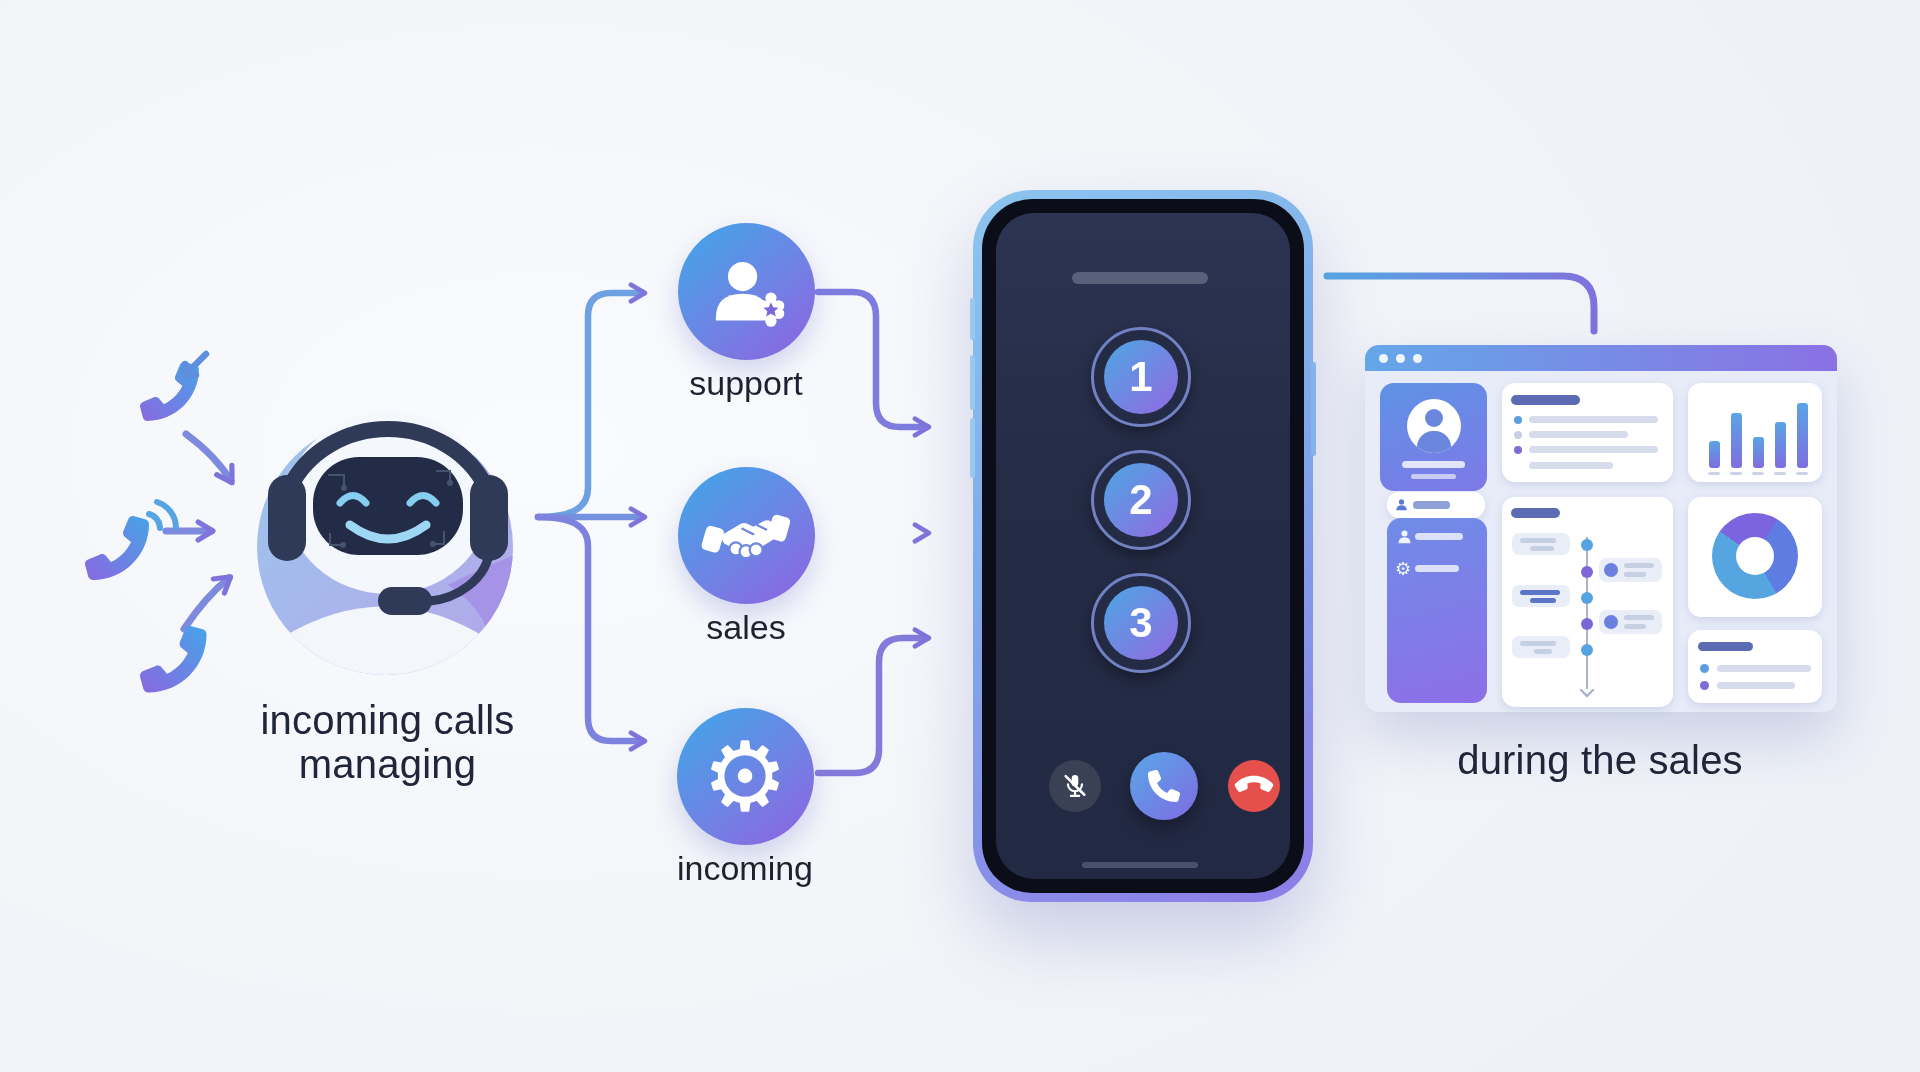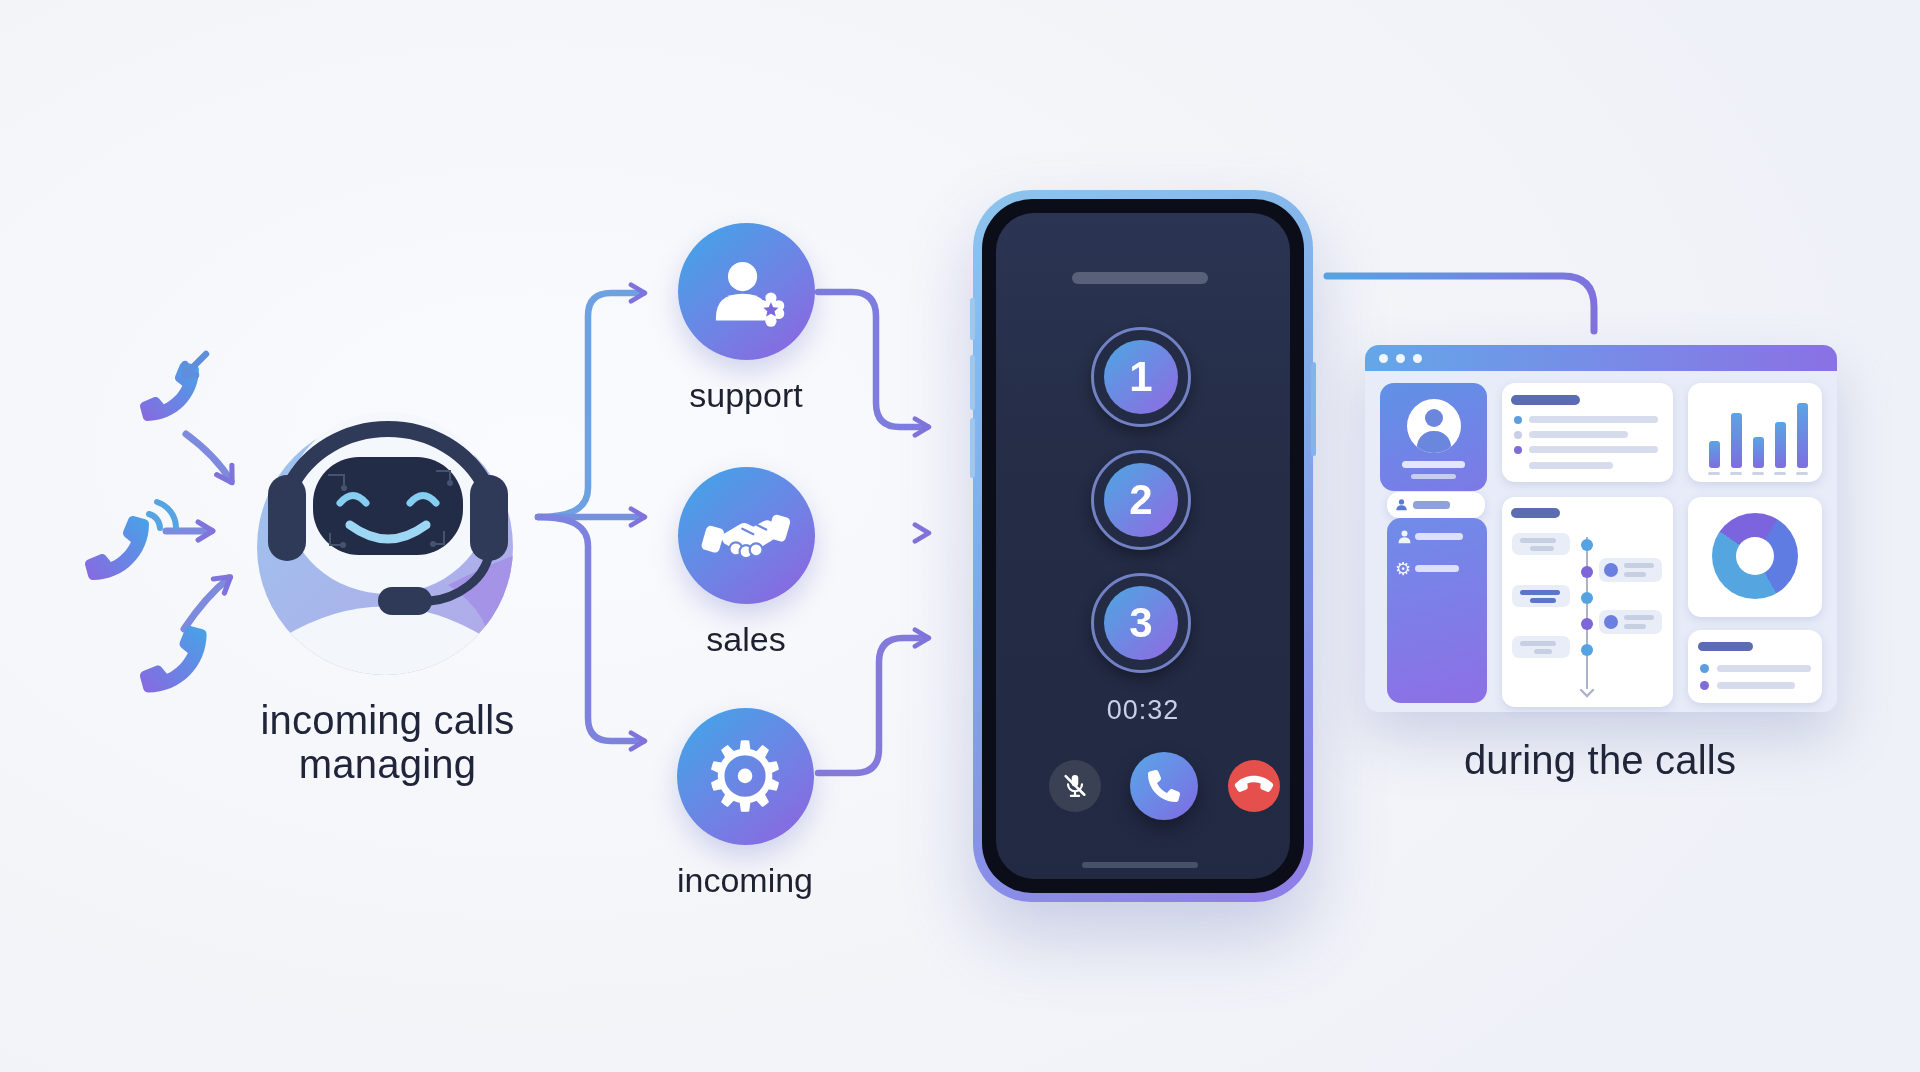--- a/index.html
+++ b/index.html
@@ -4,21 +4,21 @@
 <style>
   html,body{margin:0;padding:0;}
   body{font-family:"Liberation Sans", sans-serif; background:#eef0f6;}
   #canvas{position:relative;width:1920px;height:1072px;overflow:hidden;
     background:radial-gradient(1400px 900px at 28% 42%, #fafbfe 0%, #f3f5f9 55%, #eef1f7 100%);}
   .abs{position:absolute;}
   svg{display:block;}
 
   
   .caption{color:#20253a;font-size:40px;font-weight:500;line-height:1.1;text-align:center;letter-spacing:.2px;}
-  .dept-label{color:#1d2130;font-size:34px;font-weight:500;margin-top:16px;text-align:center;}
+  .dept-label{color:#1d2130;font-size:34px;font-weight:500;margin-top:4px;text-align:center;}
 
   
   .dept{display:flex;flex-direction:column;align-items:center;width:160px;margin-left:-12px;}
   .dept-circle{width:137px;height:137px;border-radius:50%;
     background:linear-gradient(140deg,#45a2e8 8%,#6f83e4 55%,#8a67e0 92%);
     display:flex;align-items:center;justify-content:center;
     box-shadow:0 12px 26px rgba(110,120,200,.28);}
   .gear-glyph{color:#fff;font-size:96px;line-height:1;font-family:"DejaVu Sans",sans-serif;}
 
   
@@ -244,21 +244,20 @@
         <div class="inner">
             <span>2</span>
           </div>
       </div>
       <div class="opt" style="top:360px;">
         <div class="inner">
             <span>3</span>
           </div>
       </div>
 
-      <div id="timer">00:32</div>
 
       <div class="ctl" id="ctl-mute">
         <svg width="28" height="28" viewBox="0 0 24 24" fill="none" stroke="#fff" stroke-width="1.9" stroke-linecap="round">
           <rect x="9.2" y="2.5" width="5.6" height="10" rx="2.8" fill="#fff" stroke="none"></rect>
           <path d="M6,10.5 a6,6 0 0 0 12,0"></path>
           <path d="M12,16.5 L12,20.5"></path>
             <path d="M8.5,20.5 L15.5,20.5"></path>
           <path d="M4,3.5 L20,19.5" stroke-width="2.2"></path>
         </svg>
       </div>
@@ -389,16 +388,16 @@
     <div class="card" style="left:323px;top:285px;width:134px;height:73px;">
       <div class="pill" style="left:10px;top:12px;width:55px;height:9px;"></div>
       <div class="dot" style="left:12px;top:34px;width:9px;height:9px;background:#5b9fe0;"></div>
       <div class="gline" style="left:29px;top:35px;width:94px;"></div>
       <div class="dot" style="left:12px;top:51px;width:9px;height:9px;background:#7f6cd8;"></div>
       <div class="gline" style="left:29px;top:52px;width:78px;"></div>
     </div>
   </div>
 
   <div class="abs caption" style="left:1360px;top:738px;width:480px;">
-    <div>during the calls</div>
+    <div>during the sales</div>
   </div>
 
 </div>
 
 </body></html>

